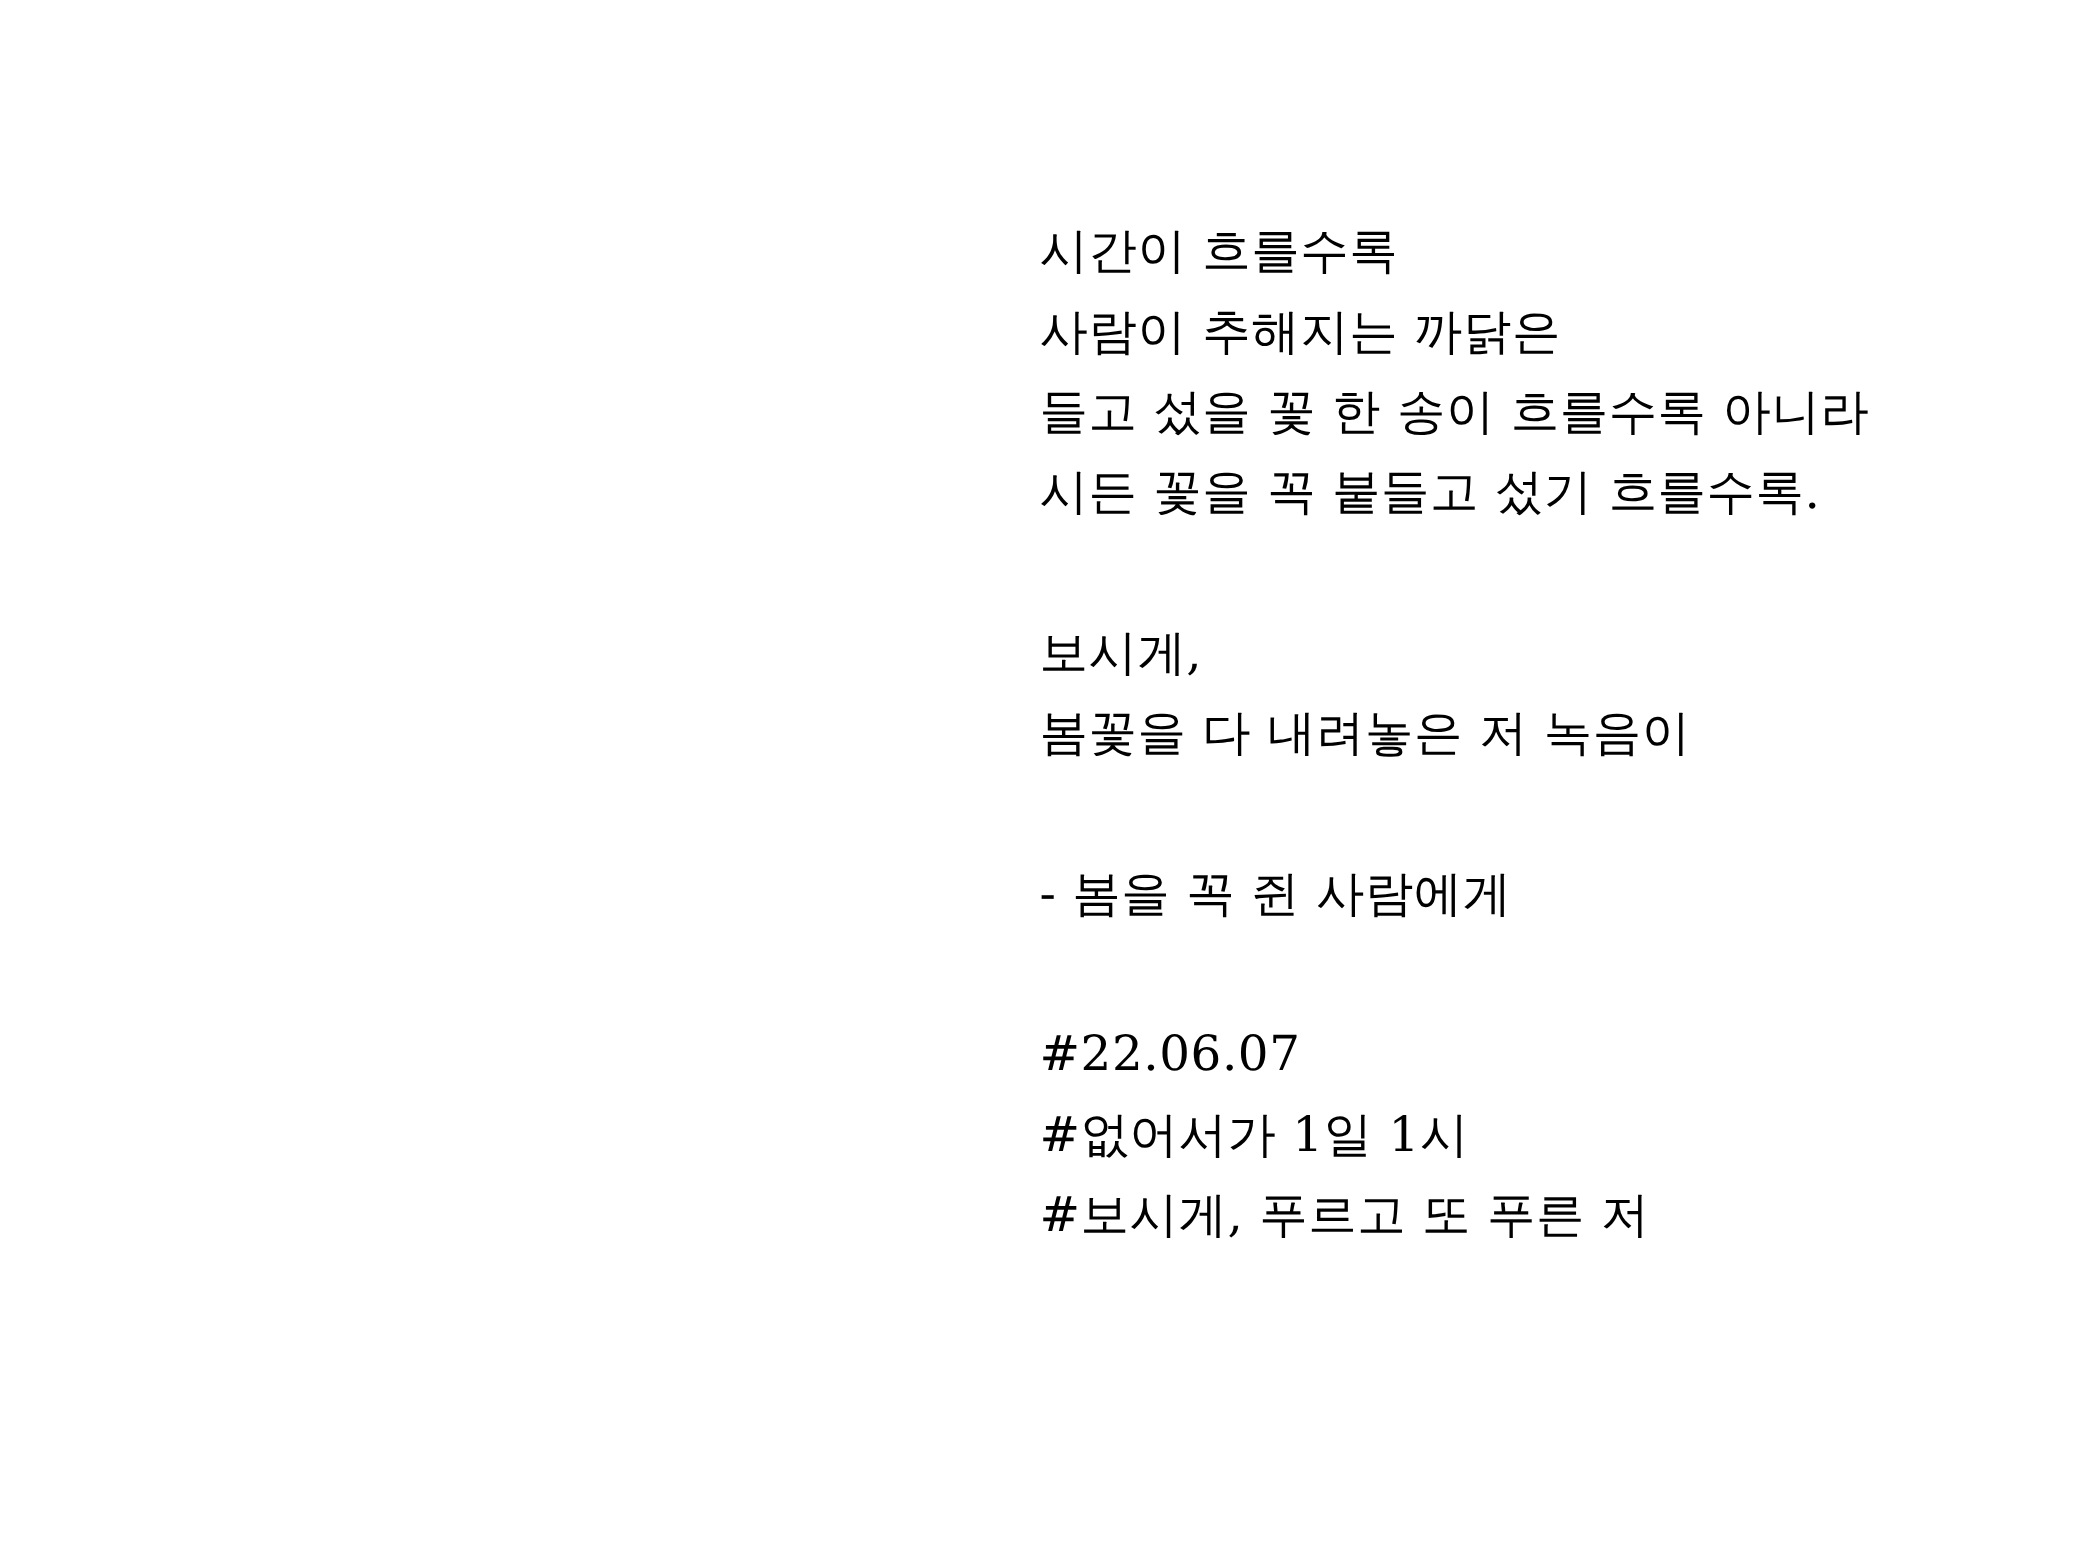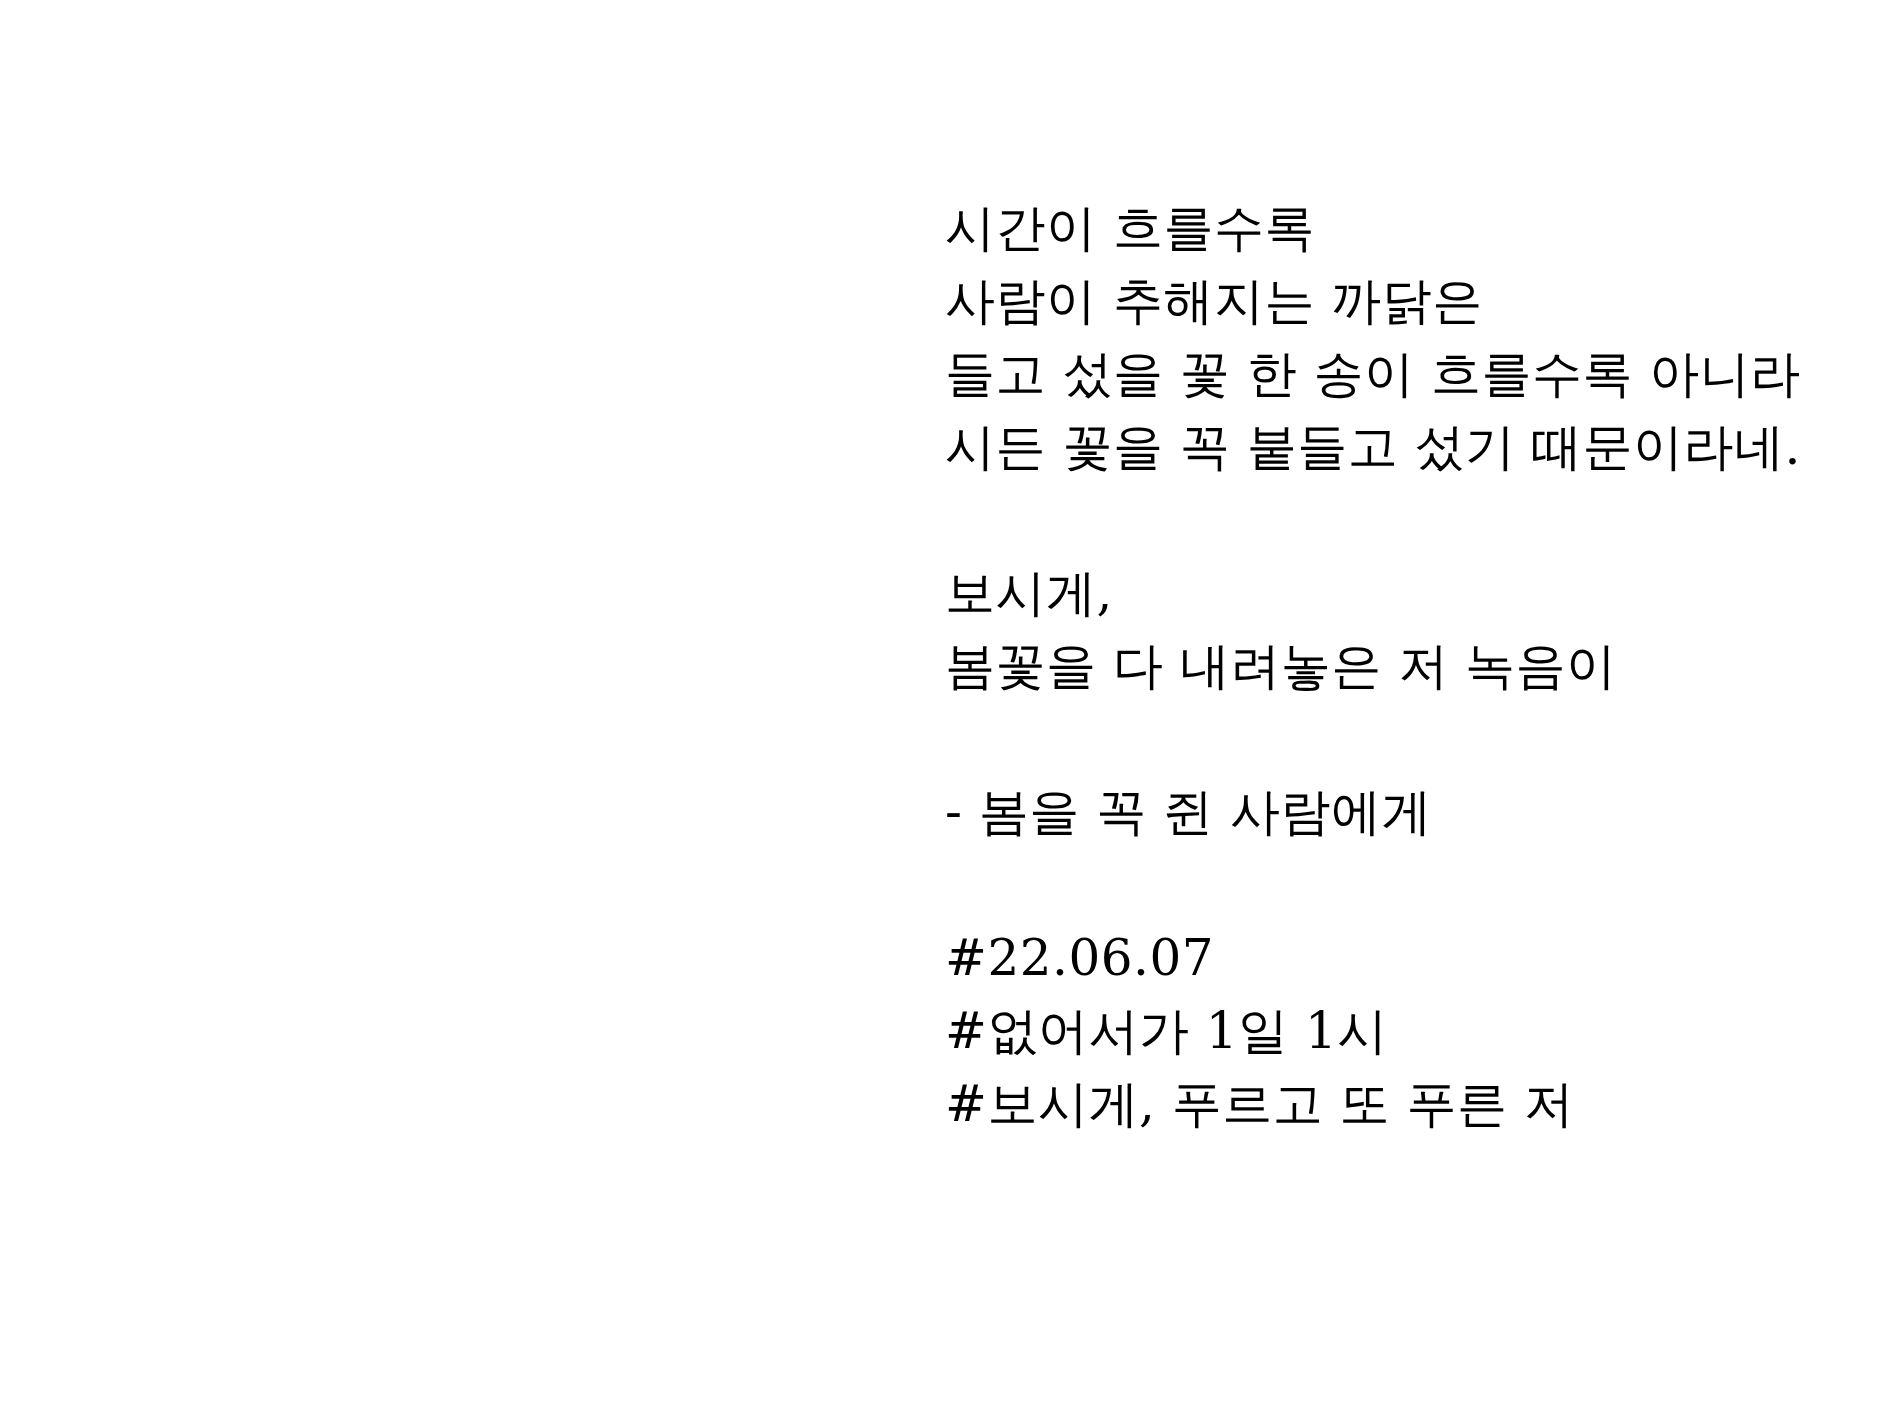--- a/index.html
+++ b/index.html
@@ -13,42 +13,42 @@
     height: 1417px;
     background: #ffffff;
     overflow: hidden;
     font-family: "DejaVu Serif", "Liberation Serif", serif;
   }
   .text-block {
     position: absolute;
     left: 945px;
     top: 192px;
     color: #000000;
-    font-size: 50px;
+    font-size: 44px;
     line-height: 73px;
     letter-spacing: 0.5px;
     white-space: nowrap;
   }
   .line {
     height: 73px;
   }
   .line.blank {
     height: 73px;
   }
 </style>
 </head>
 <body>
 
 <div class="page">
   <div class="text-block">
 
     <div class="line">시간이 흐를수록</div>
     <div class="line">사람이 추해지는 까닭은</div>
     <div class="line">들고 섰을 꽃 한 송이 흐를수록 아니라</div>
-    <div class="line">시든 꽃을 꼭 붙들고 섰기 때문이라네.</div>
+    <div class="line">시든 꽃을 꼭 붙들고 섰기 흐를수록.</div>
 
     <div class="line blank"></div>
 
     <div class="line">보시게,</div>
     <div class="line">봄꽃을 다 내려놓은 저 녹음이</div>
 
     <div class="line blank"></div>
 
     <div class="line">- 봄을 꼭 쥔 사람에게</div>
 

